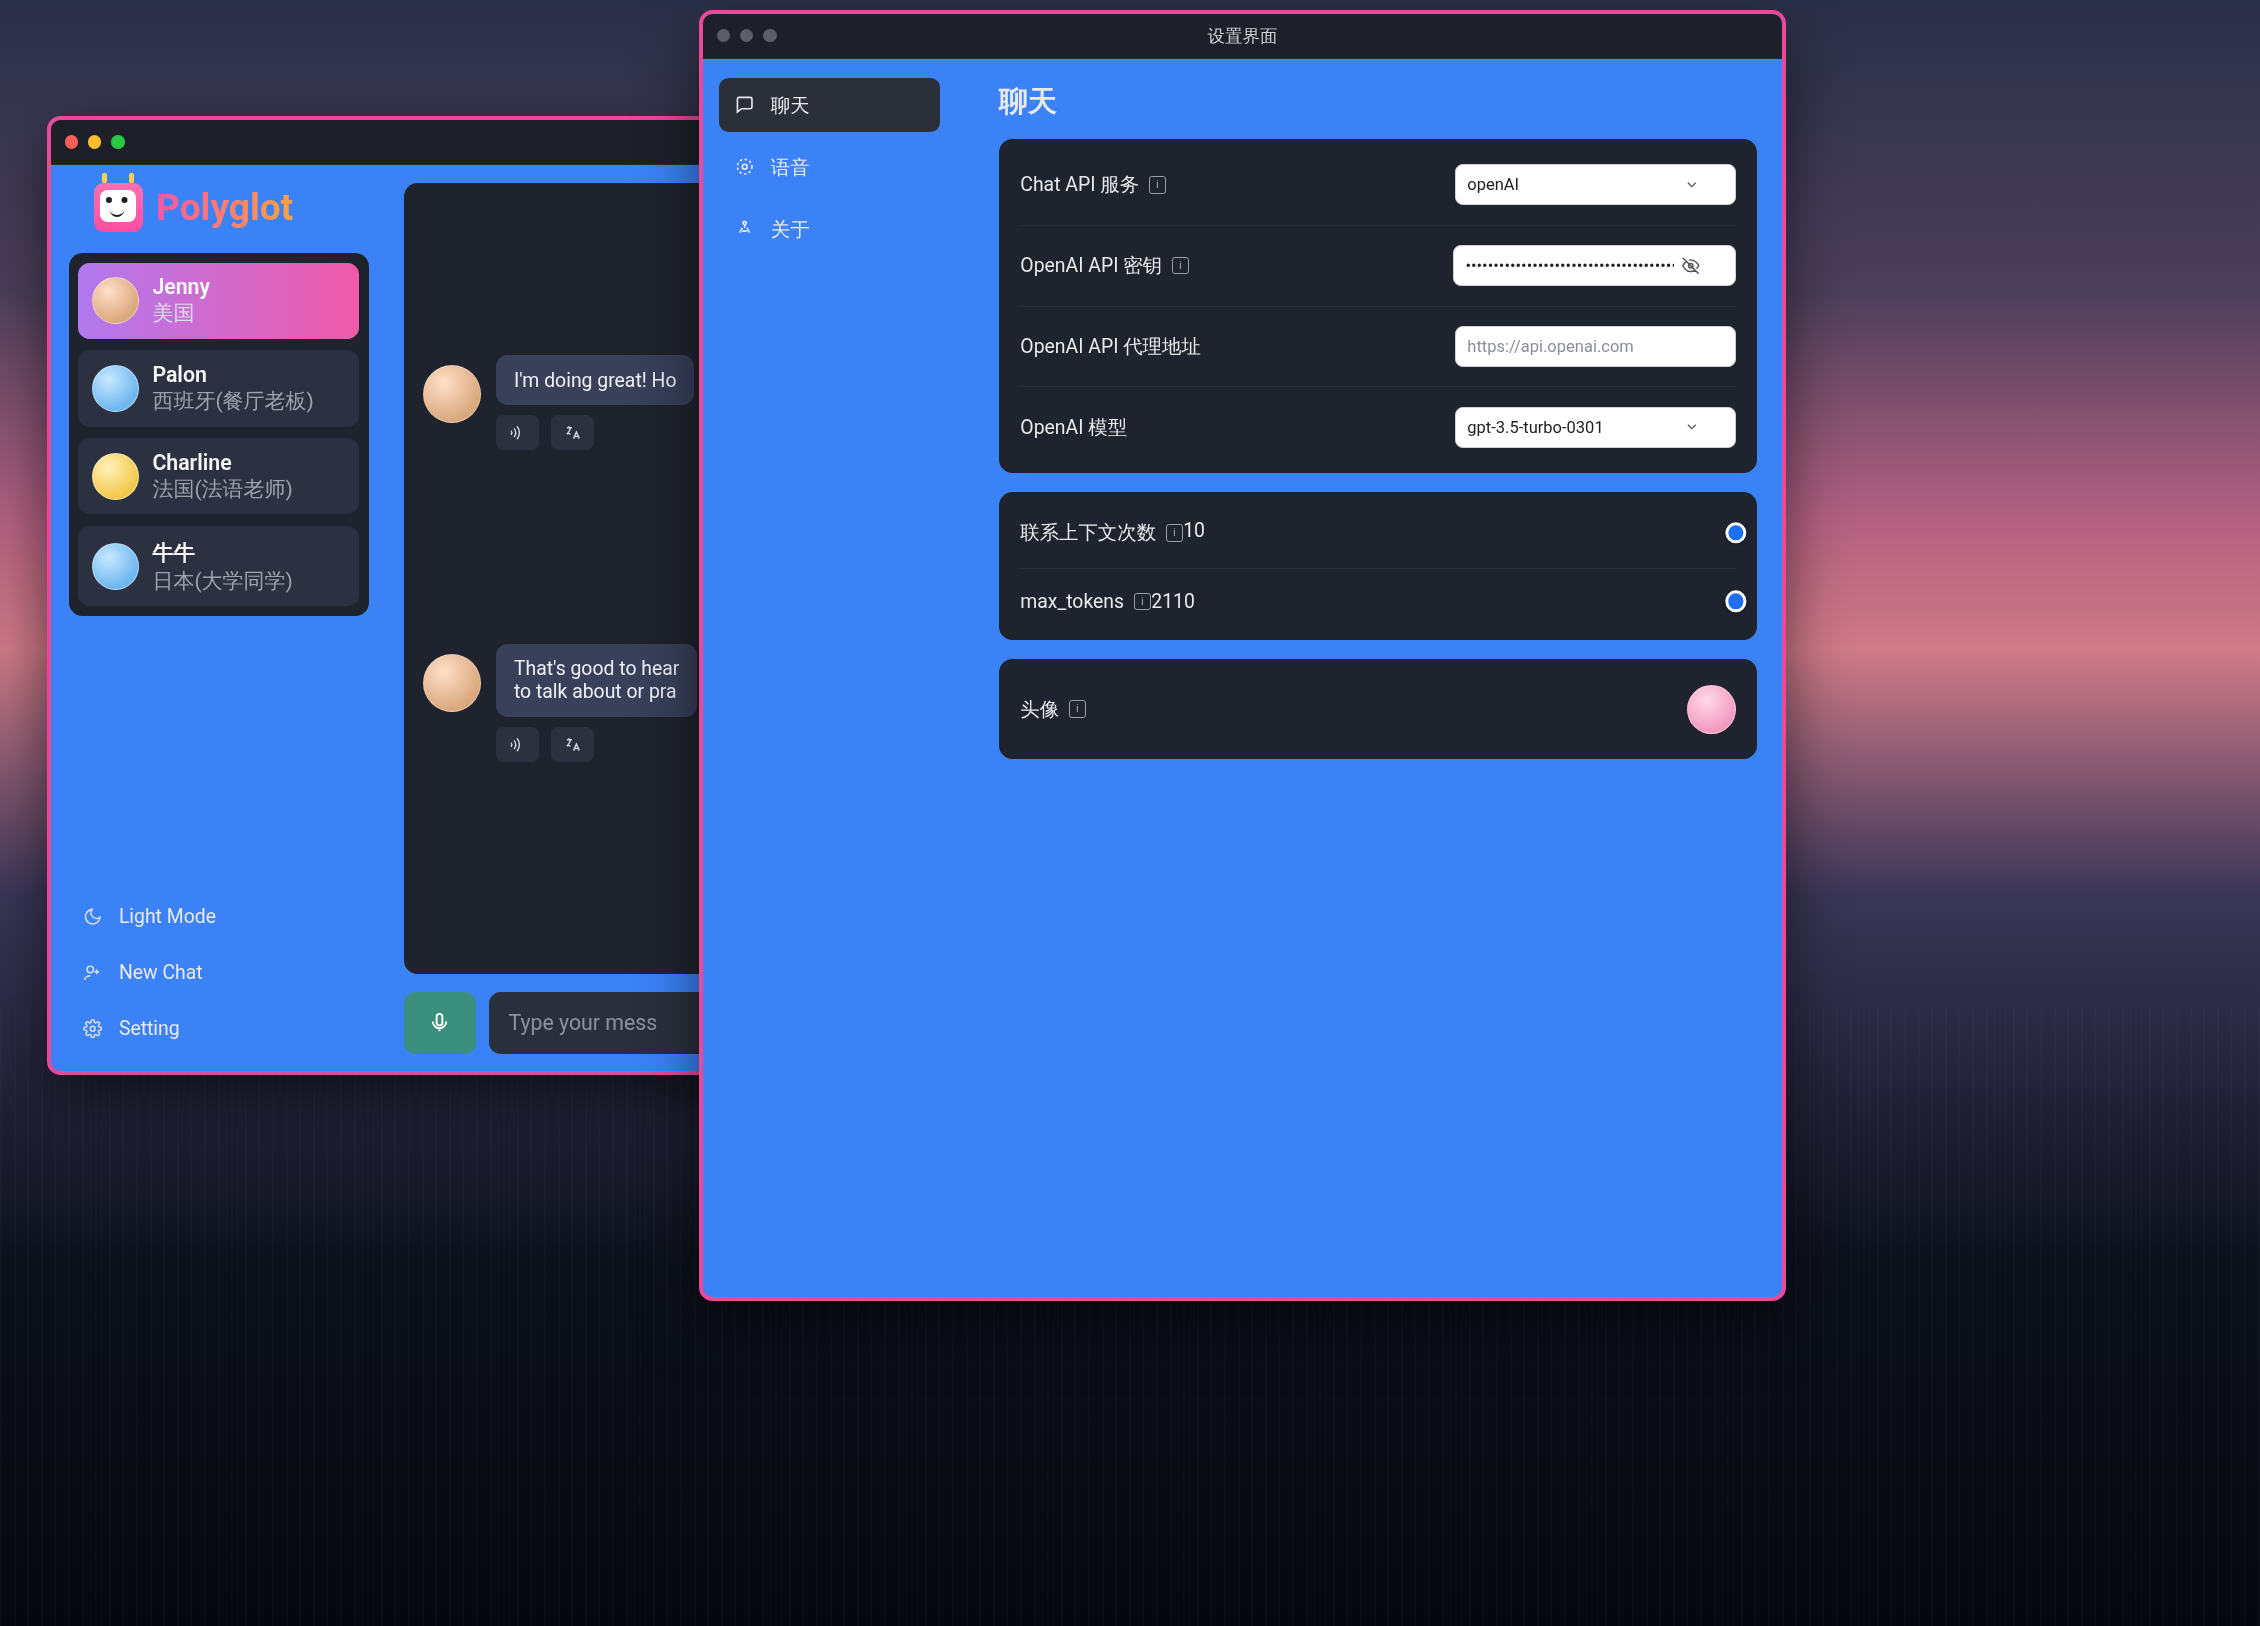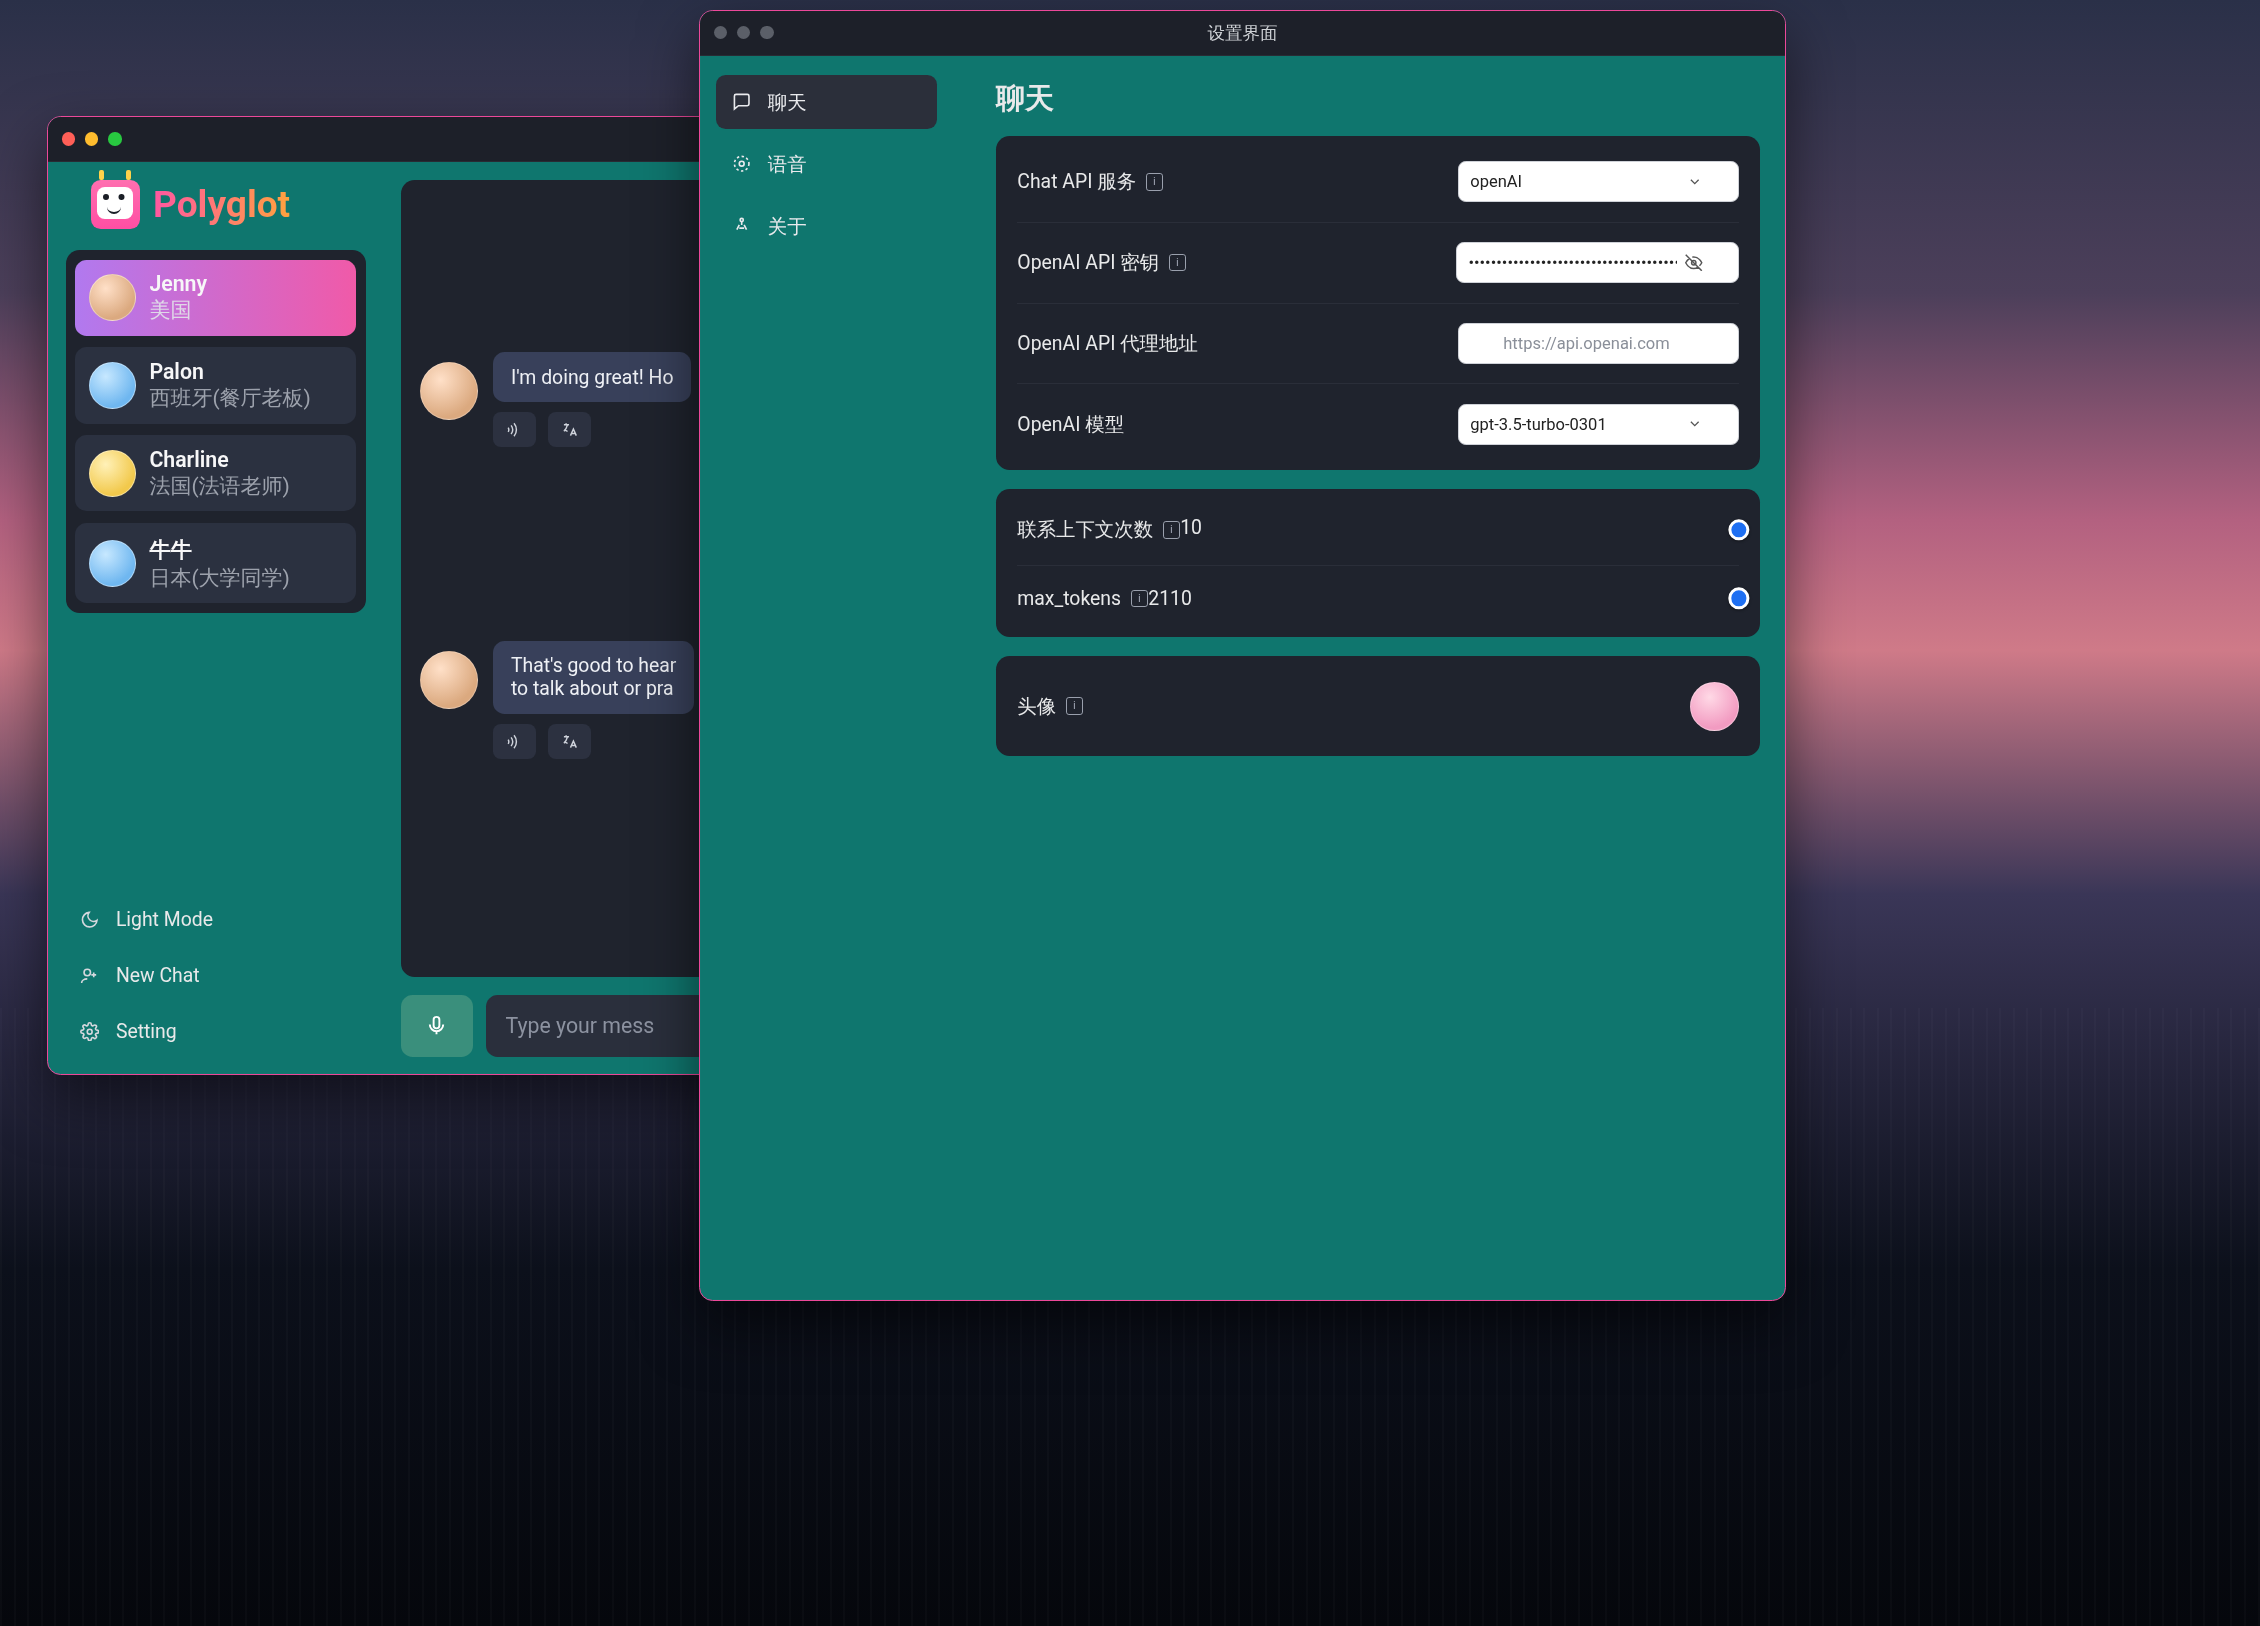--- a/index.html
+++ b/index.html
@@ -27,22 +27,22 @@
     position: absolute; left: 0; right: 0; bottom: 0; height: 38%;
     background:
       repeating-linear-gradient(90deg, rgba(255,255,255,0.02) 0 1.9px, transparent 1.9px 13.6px),
       linear-gradient(180deg, rgba(0,0,0,0) 0%, rgba(0,0,0,.4) 90%);
     mix-blend-mode: screen;
   }
 
   
   .window {
     position: absolute;
-    background: #0f766e;
-    border: 1px solid #ec4899;
+    background: #3b82f6;
+    border: 4px solid #ec4899;
     border-radius: 13.6px;
     box-shadow: 0 24px 58px rgba(0,0,0,.55), 0 0 0 1px rgba(255,255,255,.02) inset;
     color: #e8e9ea;
     overflow: hidden;
   }
   .titlebar {
     height: 45px;
     display: flex;
     align-items: center;
     padding: 0 13.6px;
@@ -149,21 +149,21 @@
   .row .label { font-size:19.4px; color:#e8e9ea; display:flex; align-items:center; gap:9.7px; }
   .info-icon { width:17.5px; height:17.5px; border:1.5px solid #9aa0ad; border-radius:2.9px; display:inline-flex; align-items:center; justify-content:center; font-size:11.6px; color:#9aa0ad; line-height:1; }
 
   .select, .text-input {
     height:41px; border-radius:7.8px; background:#fff; color:#222; border:1px solid #cfd2d8;
     font-size:16.5px; padding:0 35px 0 11.6px; min-width:281px; position:relative;
   }
   .select { display:flex; align-items:center; justify-content:space-between; cursor:pointer; }
   .select .chev { margin-left:auto; color:#555; }
   .text-input { display:flex; align-items:center; }
-  .text-input input { border:none; outline:none; width:100%; font-size:16.5px; background:transparent; color:#222;text-align:center; }
+  .text-input input { border:none; outline:none; width:100%; font-size:16.5px; background:transparent; color:#222; }
   .text-input .eye { margin-left:7.8px; color:#555; cursor:pointer; }
   .text-input.placeholder input::placeholder { color:#8a8f99; }
 
   .slider-row { flex-direction:row; align-items:center; gap:13.6px; padding:21.3px 0; }
   .slider-head { display:flex; justify-content:space-between; font-size:19.4px; }
   .slider-wrap { position:relative; height:19.4px; }
   .track { position:absolute; left:0; right:0; top:50%; height:7.8px; transform:translateY(-50%); background:#d9dce2; border-radius:4.9px; }
   .fill  { position:absolute; left:0; top:50%; height:7.8px; transform:translateY(-50%); background:#1e6ff2; border-radius:4.9px; }
   .thumb { position:absolute; top:50%; width:21.3px; height:21.3px; border-radius:50%; background:#1e6ff2; border:3.9px solid #fff; transform:translate(-50%,-50%); box-shadow:0 1px 2.9px rgba(0,0,0,.4); cursor:pointer; }
 

